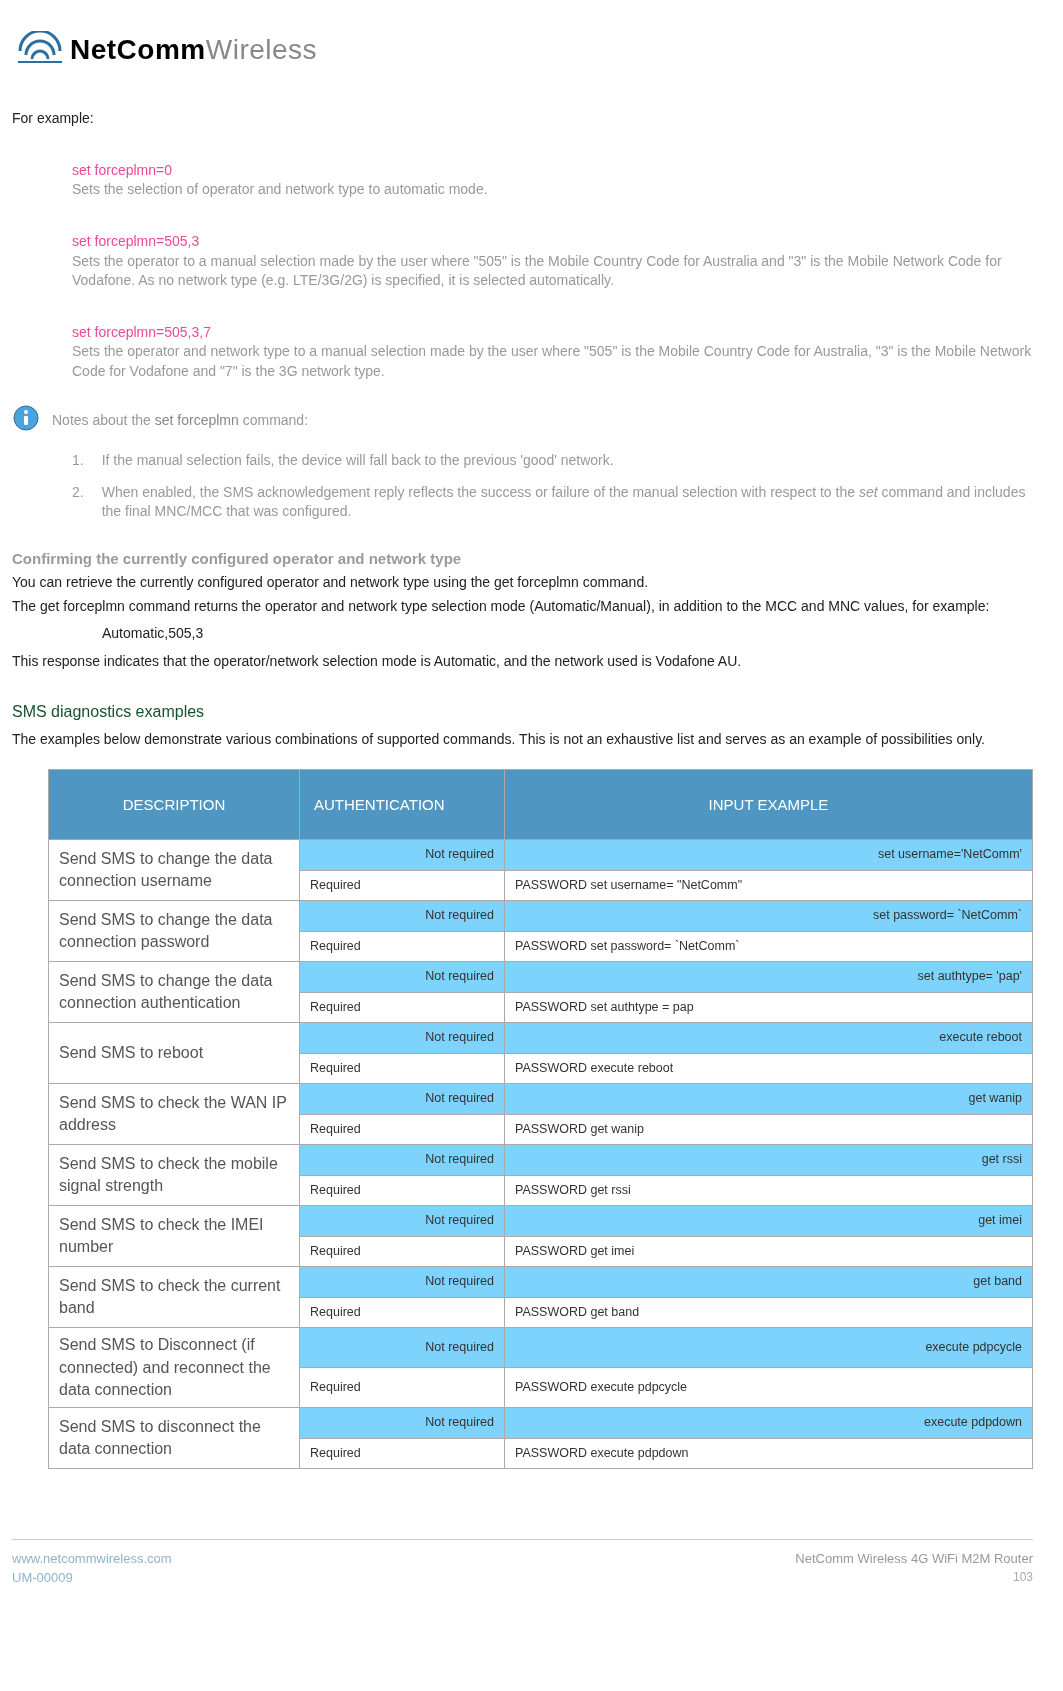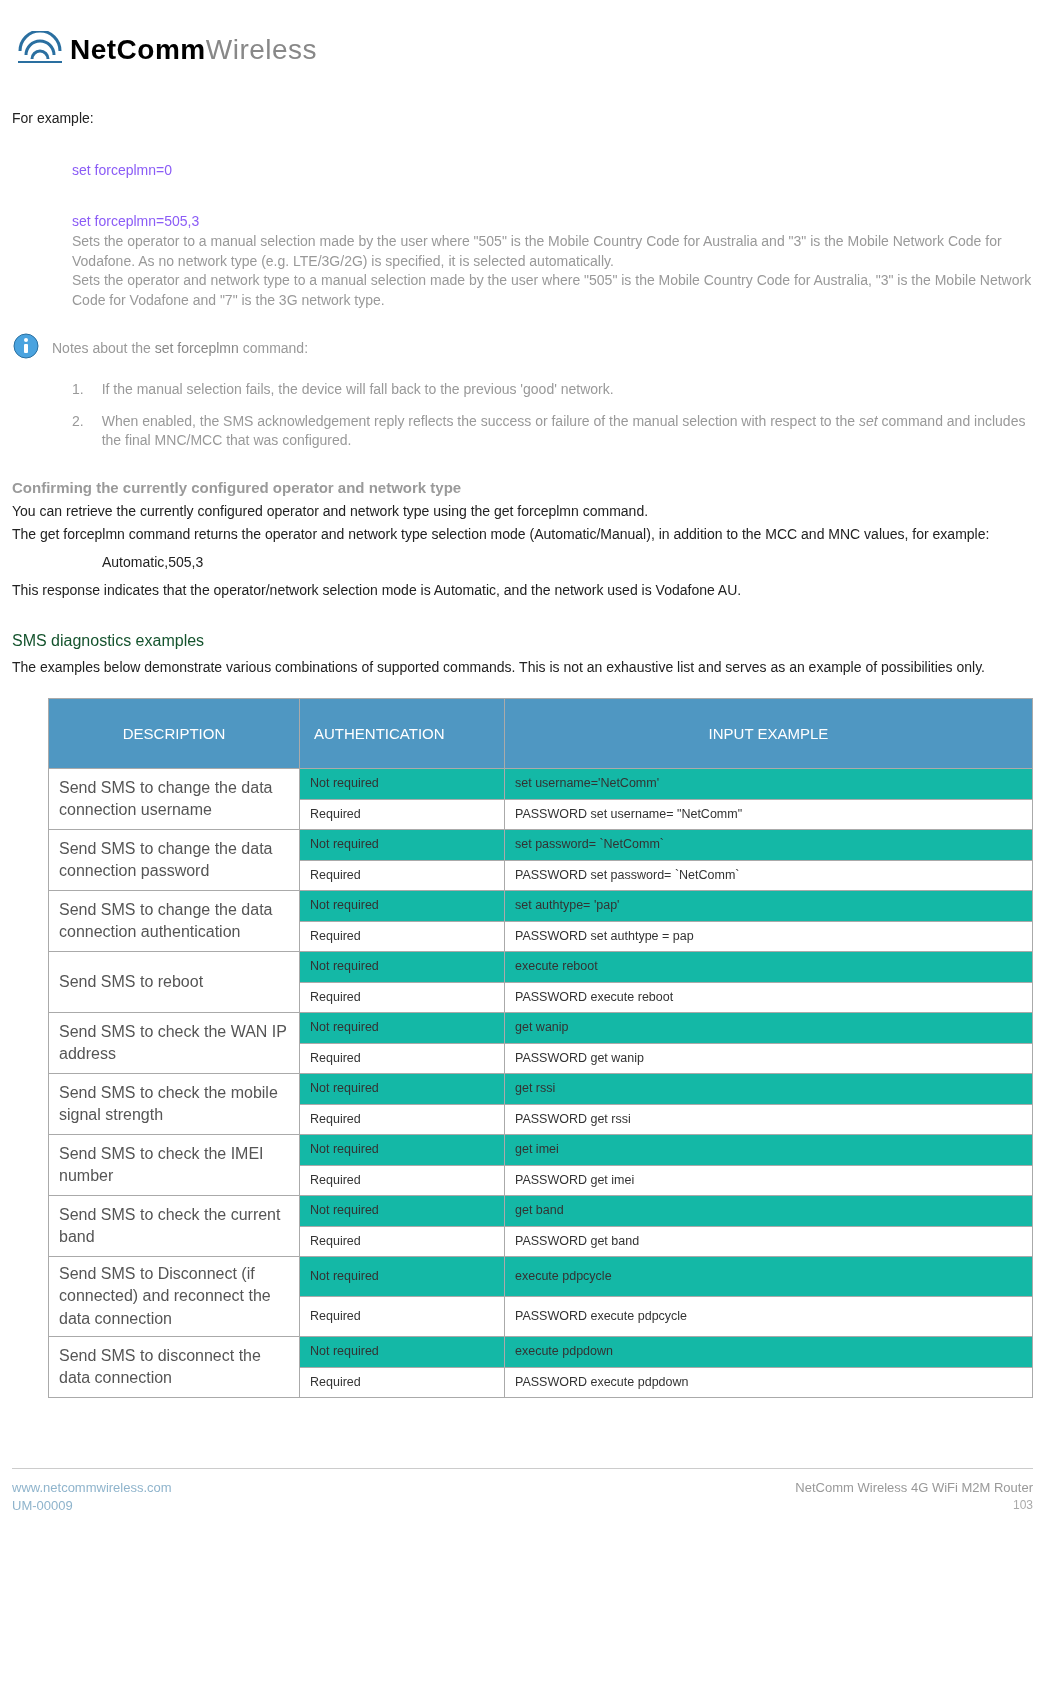--- a/index.html
+++ b/index.html
@@ -13,36 +13,36 @@
     line-height: 1.4;
   }
   .logo-wrap { display:flex; align-items:center; gap:8px; margin-bottom: 40px; margin-left:6px; }
   .logo-icon { display:inline-block; }
   .logo-text { font-size: 28px; letter-spacing: 0.5px; }
   .logo-text .bold { font-weight: bold; color:#000; }
   .logo-text .light { font-weight: 300; color:#888; }
   .content { margin: 0 0 0 0; }
   .p-black { color:#222; margin: 4px 0; }
   .indent { margin-left: 60px; }
-  .cmd-title { color:#8b5cf6; margin-top:32px; }
+  .cmd-title { color:#ec4899; margin-top:32px; }
   .gray { color:#999; }
   .note-row { display:flex; align-items:center; gap:12px; margin: 22px 0 14px 0; }
   .info-icon { display:inline-block; }
   .note-list { margin-left: 60px; color:#999; }
   .note-list .num { display:flex; gap:18px; margin-bottom:12px; }
   .italic { font-style: italic; }
   .h3-gray { color:#9a9a9a; font-weight:bold; font-size:15px; margin-top:26px; margin-bottom:4px; }
   .h2-blue { color:#14532d; font-size:16px; font-weight:normal; margin-top:30px; margin-bottom:6px; }
   table { border-collapse: collapse; width: 985px; margin: 20px 0 0 36px; font-size: 12.5px; }
   th { background:#4f97c2; color:#fff; font-weight:normal; padding:24px 10px; text-align:center; border:1px solid #aaa; font-size:15px; }
   th.desc { width: 230px; text-align:center; }
   th.auth { width: 180px; text-align:left; padding-left:14px; }
   td { border:1px solid #aaa; padding:6px 10px; vertical-align: middle; }
   td.desc { width:230px; color:#555; font-size:16px; }
-  tr.light td.auth, tr.light td.inp { background:#14b8a6; }
+  tr.light td.auth, tr.light td.inp { background:#7dd3fc;text-align:right; }
   tr.white td.auth, tr.white td.inp { background:#fff; }
   .footer { border-top:1px solid #ccc; margin-top:70px; padding-top:10px; display:flex; justify-content:space-between; font-size:13px; }
   .footer .left { color:#8fb4cc; }
   .footer .left .um { color:#8fb4cc; }
   .footer .right { text-align:right; color:#999; }
   .footer .right .pn { color:#aaa; font-size:12px; }
 </style>
 </head>
 <body>
 
@@ -58,22 +58,24 @@
   <span class="logo-text">
     <span class="bold">NetComm</span><span class="light">Wireless</span>
   </span>
 </div>
 
 <div class="content">
   <div class="p-black">For example:</div>
 
   <div class="indent">
     <div class="cmd-title">set forceplmn=0</div>
+    <div class="gray">Sets the selection of operator and network type to automatic mode.</div>
     <div class="cmd-title">set forceplmn=505,3</div>
     <div class="gray">Sets the operator to a manual selection made by the user where "505" is the Mobile Country Code for Australia and "3" is the Mobile Network Code for Vodafone. As no network type (e.g. LTE/3G/2G) is specified, it is selected automatically.</div>
+    <div class="cmd-title">set forceplmn=505,3,7</div>
     <div class="gray">Sets the operator and network type to a manual selection made by the user where "505" is the Mobile Country Code for Australia, "3" is the Mobile Network Code for Vodafone and "7" is the 3G network type.</div>
   </div>
 
   <div class="note-row">
     <span class="info-icon">
       <svg width="28" height="28" viewBox="0 0 28 28">
         <circle cx="14" cy="14" r="12" fill="#4aa3df"></circle>
         <circle cx="14" cy="14" r="12" fill="none" stroke="#2a6fa0" stroke-width="1"></circle>
         <rect x="12" y="12" width="4" height="9" fill="#fff" rx="1"></rect>
         <circle cx="14" cy="8" r="2" fill="#fff"></circle>

